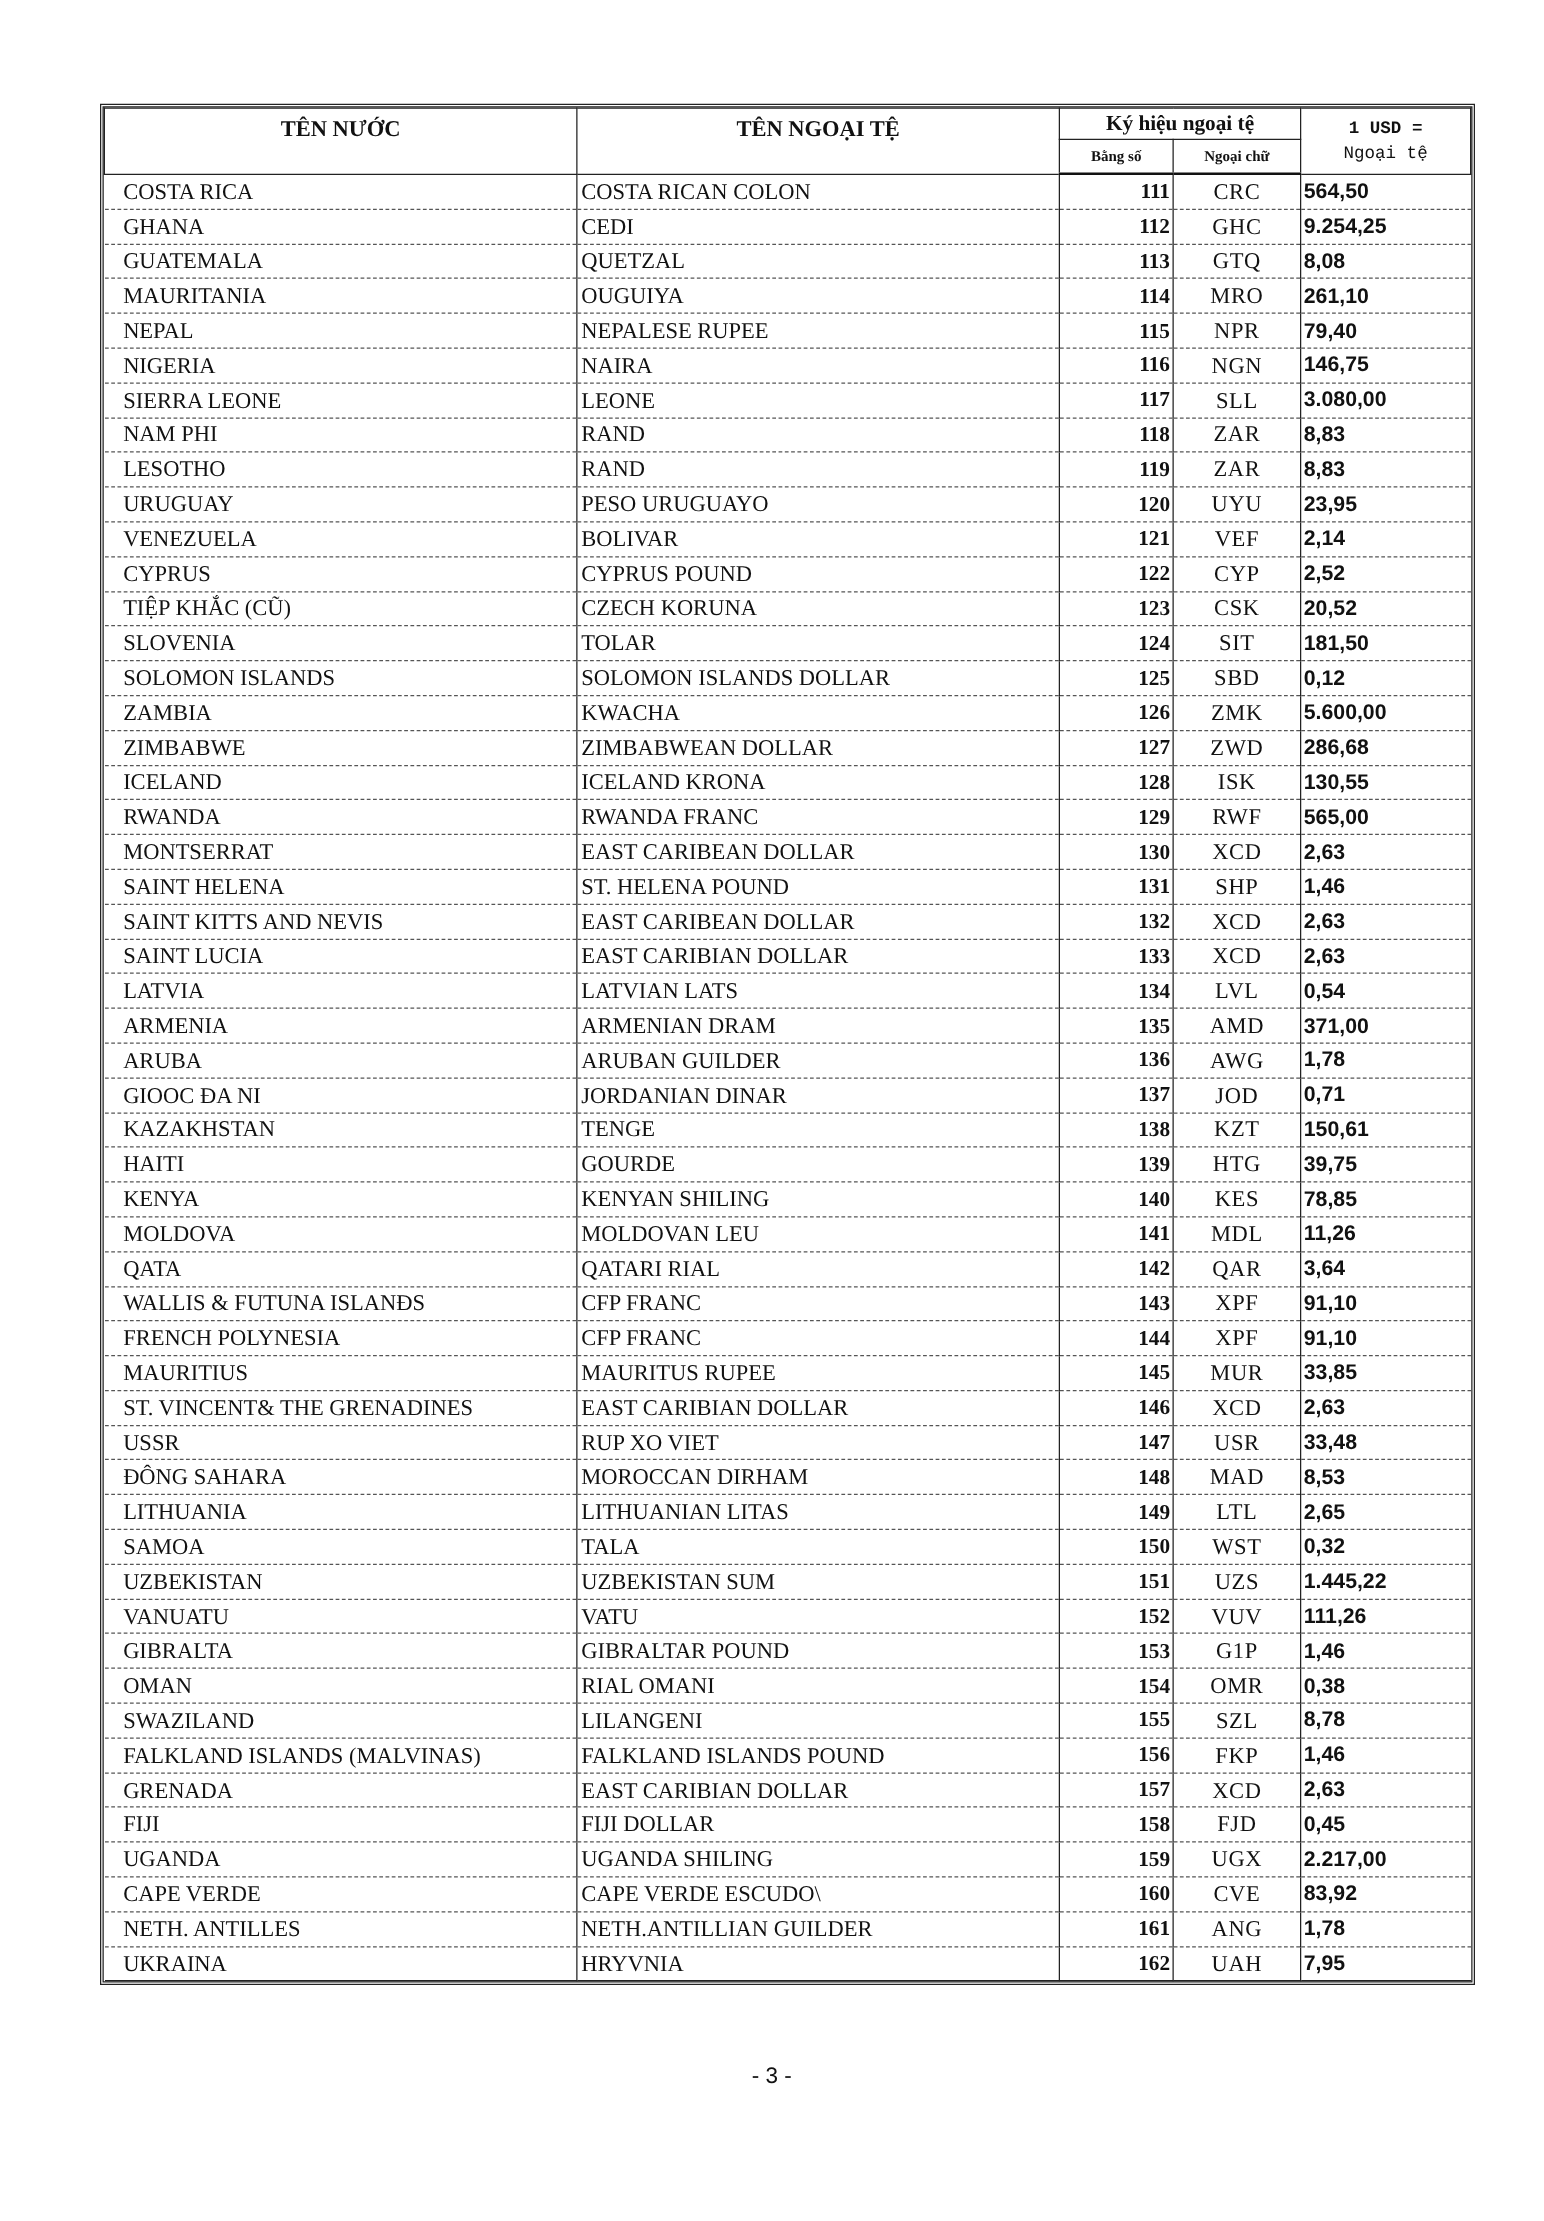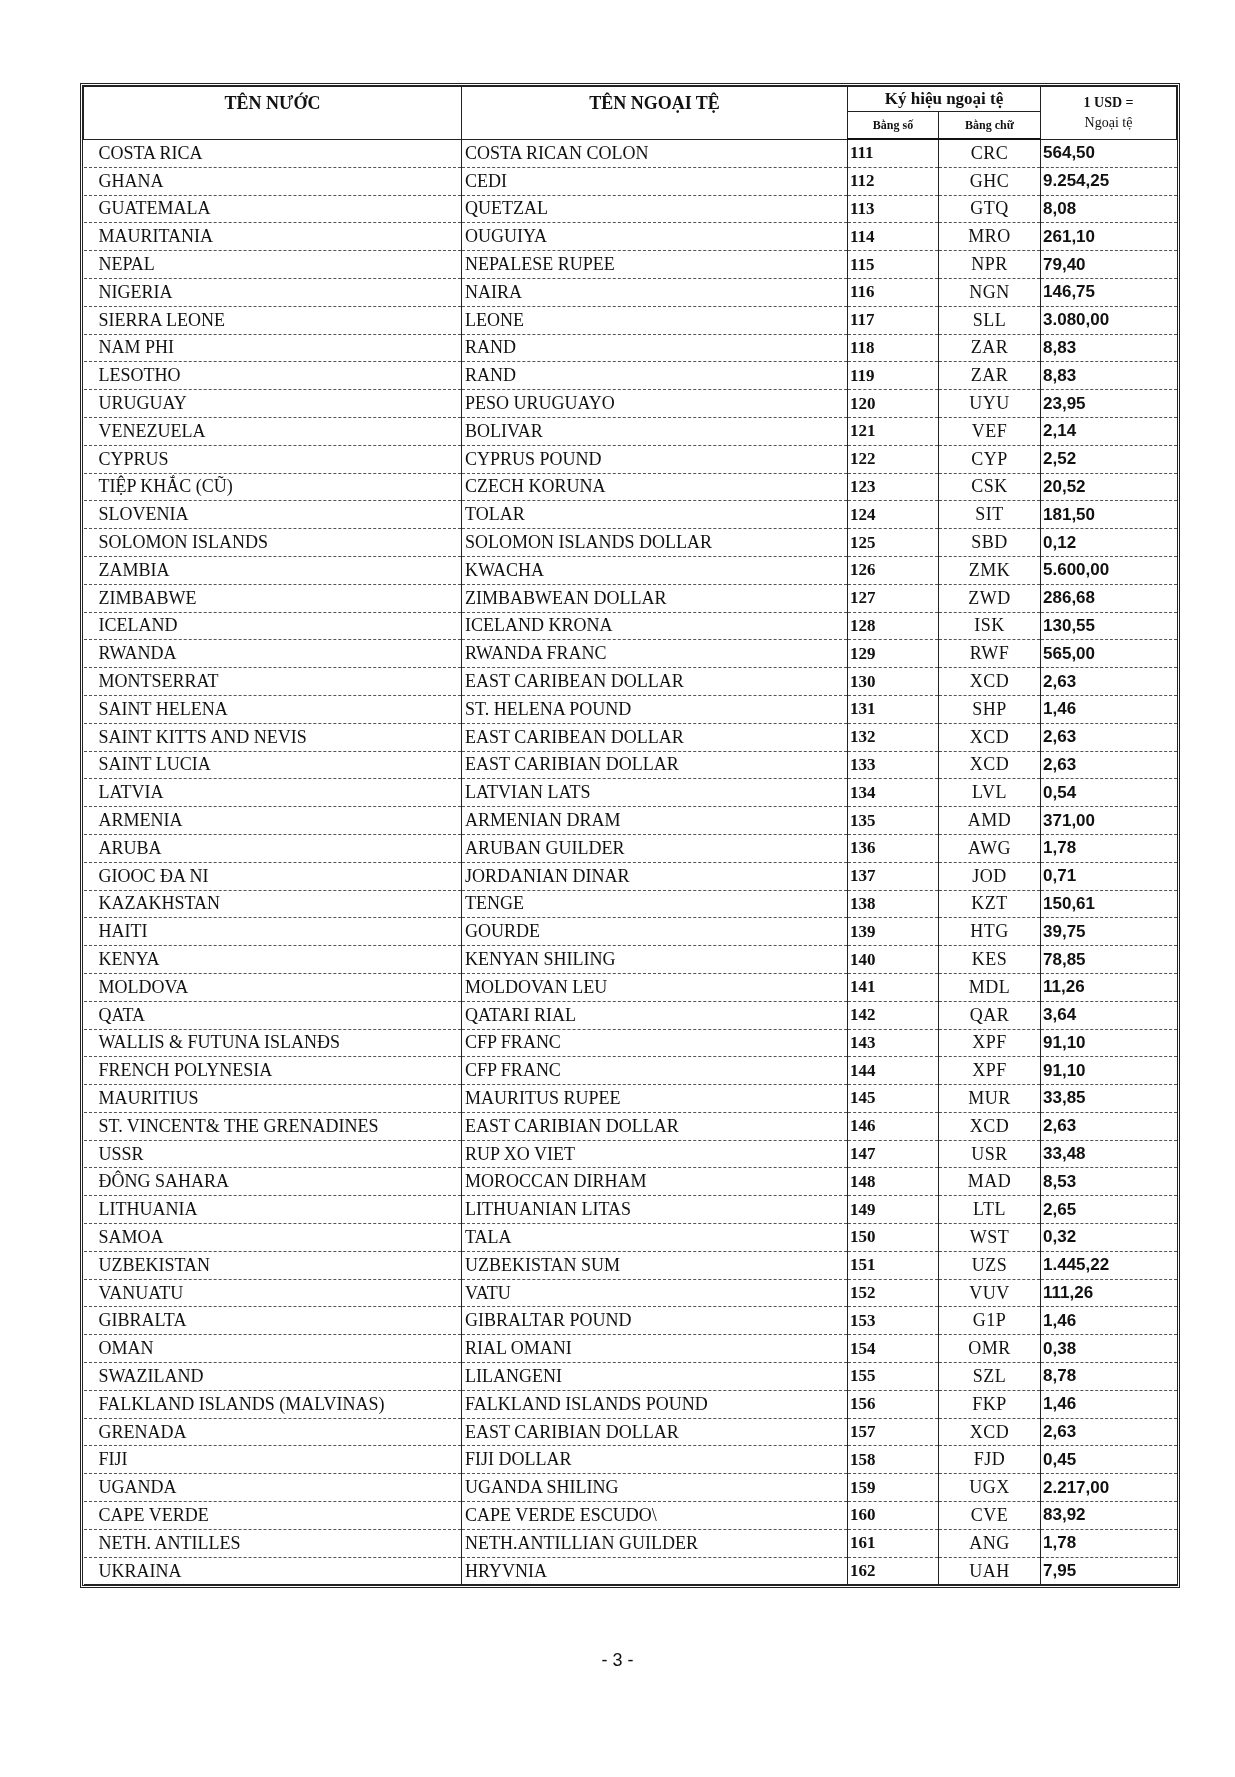--- a/index.html
+++ b/index.html
@@ -8,27 +8,27 @@
   table { border-collapse: collapse; width: 100%; table-layout: fixed; }
   col.c1 { width: 378px; }
   col.c2 { width: 386px; }
   col.c3 { width: 91px; }
   col.c4 { width: 102px; }
   col.c5 { width: auto; }
   th { font-weight: bold; font-size: 17px; border: 1.5px solid #222; padding: 0; text-align: center; vertical-align: middle; }
   th.top { height: 24px; }
   th.sub { height: 26px; font-size: 12px; }
   th.main { vertical-align: top; padding-top: 6px; font-size: 18px; }
-  th.usd { font-size: 14px; line-height: 20px; }
+  th.usd { font-size: 14px; line-height: 20px; font-family: Liberation Mono, monospace; }
   th.usd .l2 { font-weight: normal; }
   thead tr:last-child th { border-bottom: 2.5px solid #111; }
   td { height: 26.8px; border-bottom: 1px dashed #555; font-size: 18px; padding: 0 2px; white-space: nowrap; overflow: hidden; }
   td.country { border-right: 1.5px solid #222; padding-left: 15px; }
   td.currency { border-right: 1.5px solid #222; padding-left: 3px; }
-  td.num { text-align: left; font-weight: bold; border-right: 1.5px solid #222; font-size: 17px; }
+  td.num { text-align: right; font-weight: bold; border-right: 1.5px solid #222; font-size: 17px; }
   td.code { text-align: center; font-weight: normal; border-right: 1.5px solid #222; font-size: 18px; letter-spacing: 0.5px; }
   td.rate { text-align: left; font-family: "Liberation Sans", sans-serif; font-weight: bold; font-size: 17px; padding-right: 8px; }
   tbody tr:last-child td { border-bottom: 1.5px solid #222; }
   .pagenum { position: absolute; top: 1650px; left: 0; width: 1235px; text-align: center; font-family: "Liberation Sans", sans-serif; font-size: 18px; }
 </style>
 </head>
 <body>
 
 <div class="sheet">
   <table>
@@ -44,21 +44,21 @@
         <th class="main" rowspan="2">TÊN NƯỚC</th>
         <th class="main" rowspan="2">TÊN NGOẠI TỆ</th>
         <th class="top" colspan="2">Ký hiệu ngoại tệ</th>
         <th class="usd" rowspan="2">
           <div>1 USD =</div>
           <div class="l2">Ngoại tệ</div>
         </th>
       </tr>
       <tr>
         <th class="sub">Bằng số</th>
-        <th class="sub">Bằng chữ</th>
+        <th class="sub">Ngoại chữ</th>
       </tr>
     </thead>
     <tbody id="rows">
         <tr>
           <td class="country">COSTA RICA</td>
           <td class="currency">COSTA RICAN COLON</td>
           <td class="num">111</td>
           <td class="code">CRC</td>
           <td class="rate">564,50</td>
         </tr>

